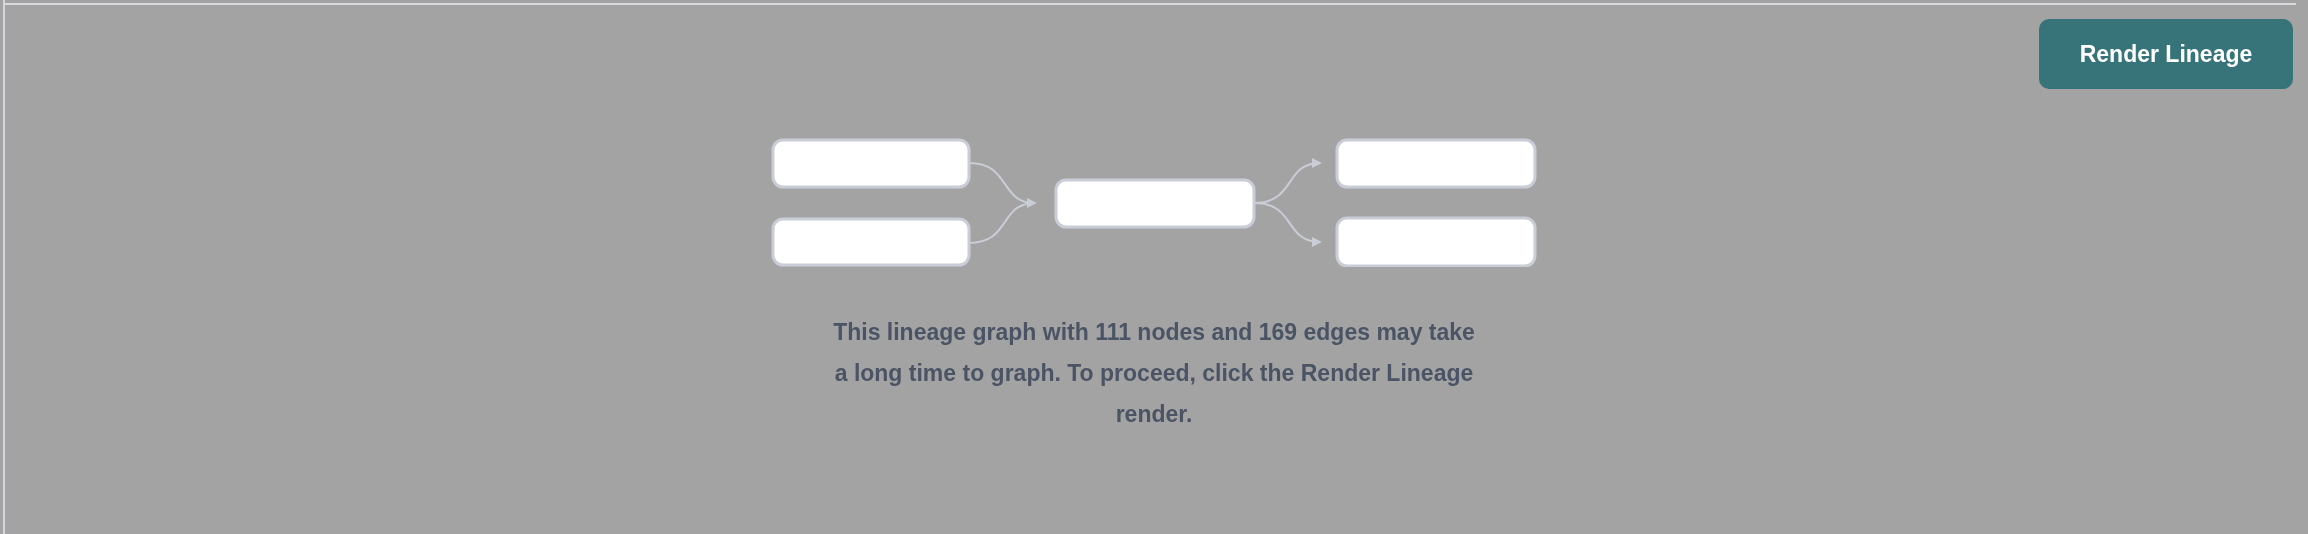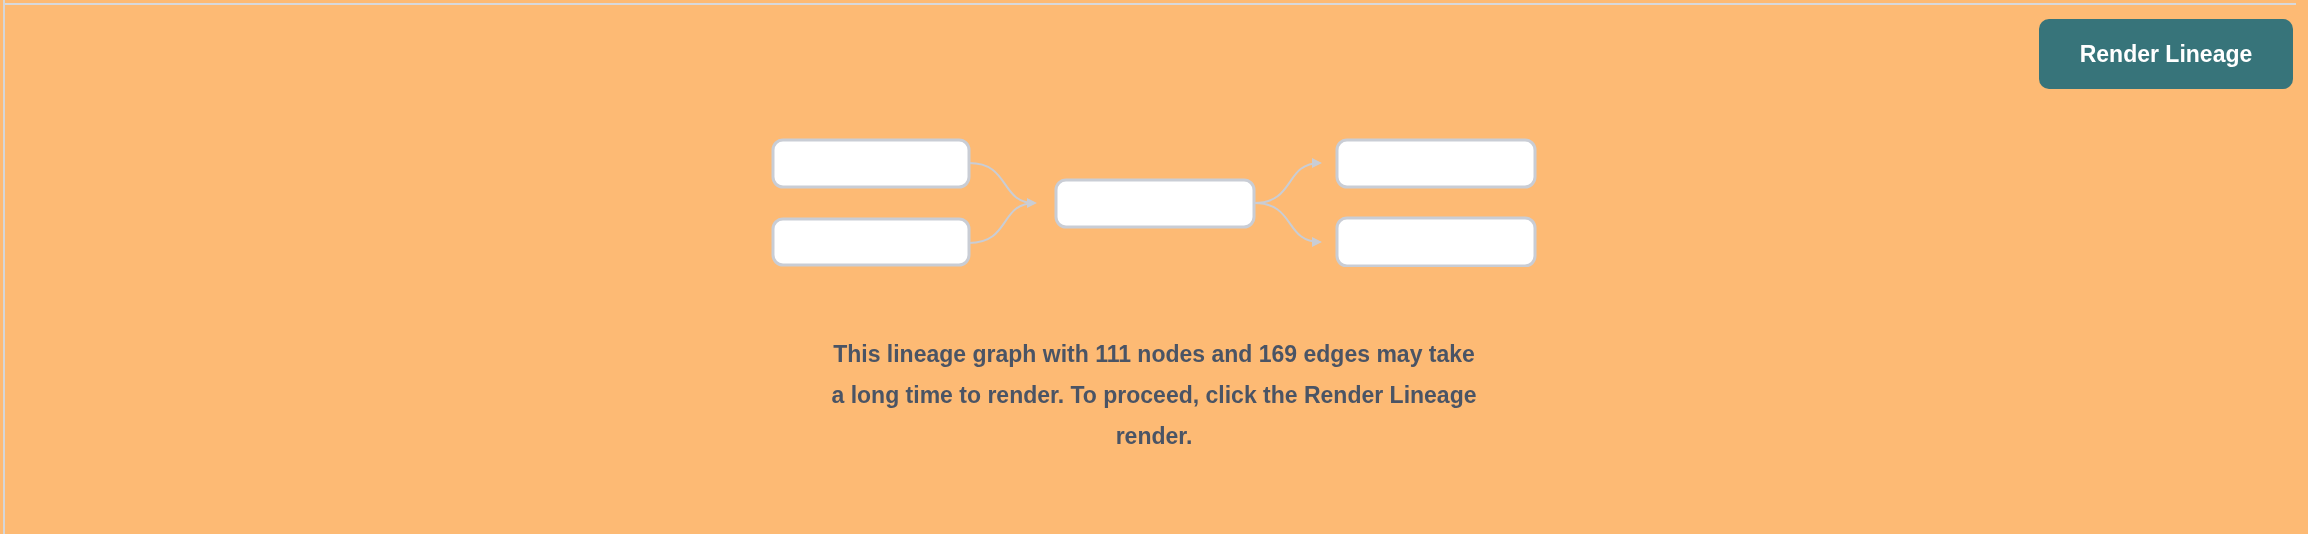--- a/index.html
+++ b/index.html
@@ -6,21 +6,21 @@
   html, body {
     width: 2308px; height: 534px;
     background: #ffffff;
     font-family: "Liberation Sans", sans-serif;
     overflow: hidden;
     position: relative;
   }
   .pane {
     position: absolute;
     inset: 0;
-    background: #fdba74;
+    background: #a3a3a3;
   }
   .border-left {
     position: absolute;
     left: 3px; top: 0; bottom: 0;
     width: 2px;
     background: #d5d6d9;
   }
   .border-top {
     position: absolute;
     top: 3px; left: 5px;
@@ -54,21 +54,21 @@
     display: flex;
     flex-direction: column;
     align-items: center;
   }
   .graph-svg {
     display: block;
     width: 766px;
     height: 132px;
   }
   .message {
-    margin-top: 67px;
+    margin-top: 45px;
     text-align: center;
     color: #4a5465;
     font-size: 23px;
     font-weight: 700;
     line-height: 41px;
   }
   .message .line {
     white-space: nowrap;
   }
 </style>
@@ -100,18 +100,18 @@
         <rect x="2" y="5" width="196" height="47" rx="10"></rect>
         <rect x="2" y="84" width="196" height="46" rx="10"></rect>
         <rect x="285" y="45" width="198" height="47" rx="10"></rect>
         <rect x="566" y="5" width="198" height="47" rx="10"></rect>
         <rect x="566" y="83" width="198" height="48" rx="10"></rect>
       </g>
     </svg>
 
     <div class="message">
       <div class="line">This lineage graph with 111 nodes and 169 edges may take</div>
-      <div class="line">a long time to render. To proceed, click the Render Lineage</div>
+      <div class="line">a long time to graph. To proceed, click the Render Lineage</div>
       <div class="line">render.</div>
     </div>
 
   </div>
 </div>
 
 </body></html>

